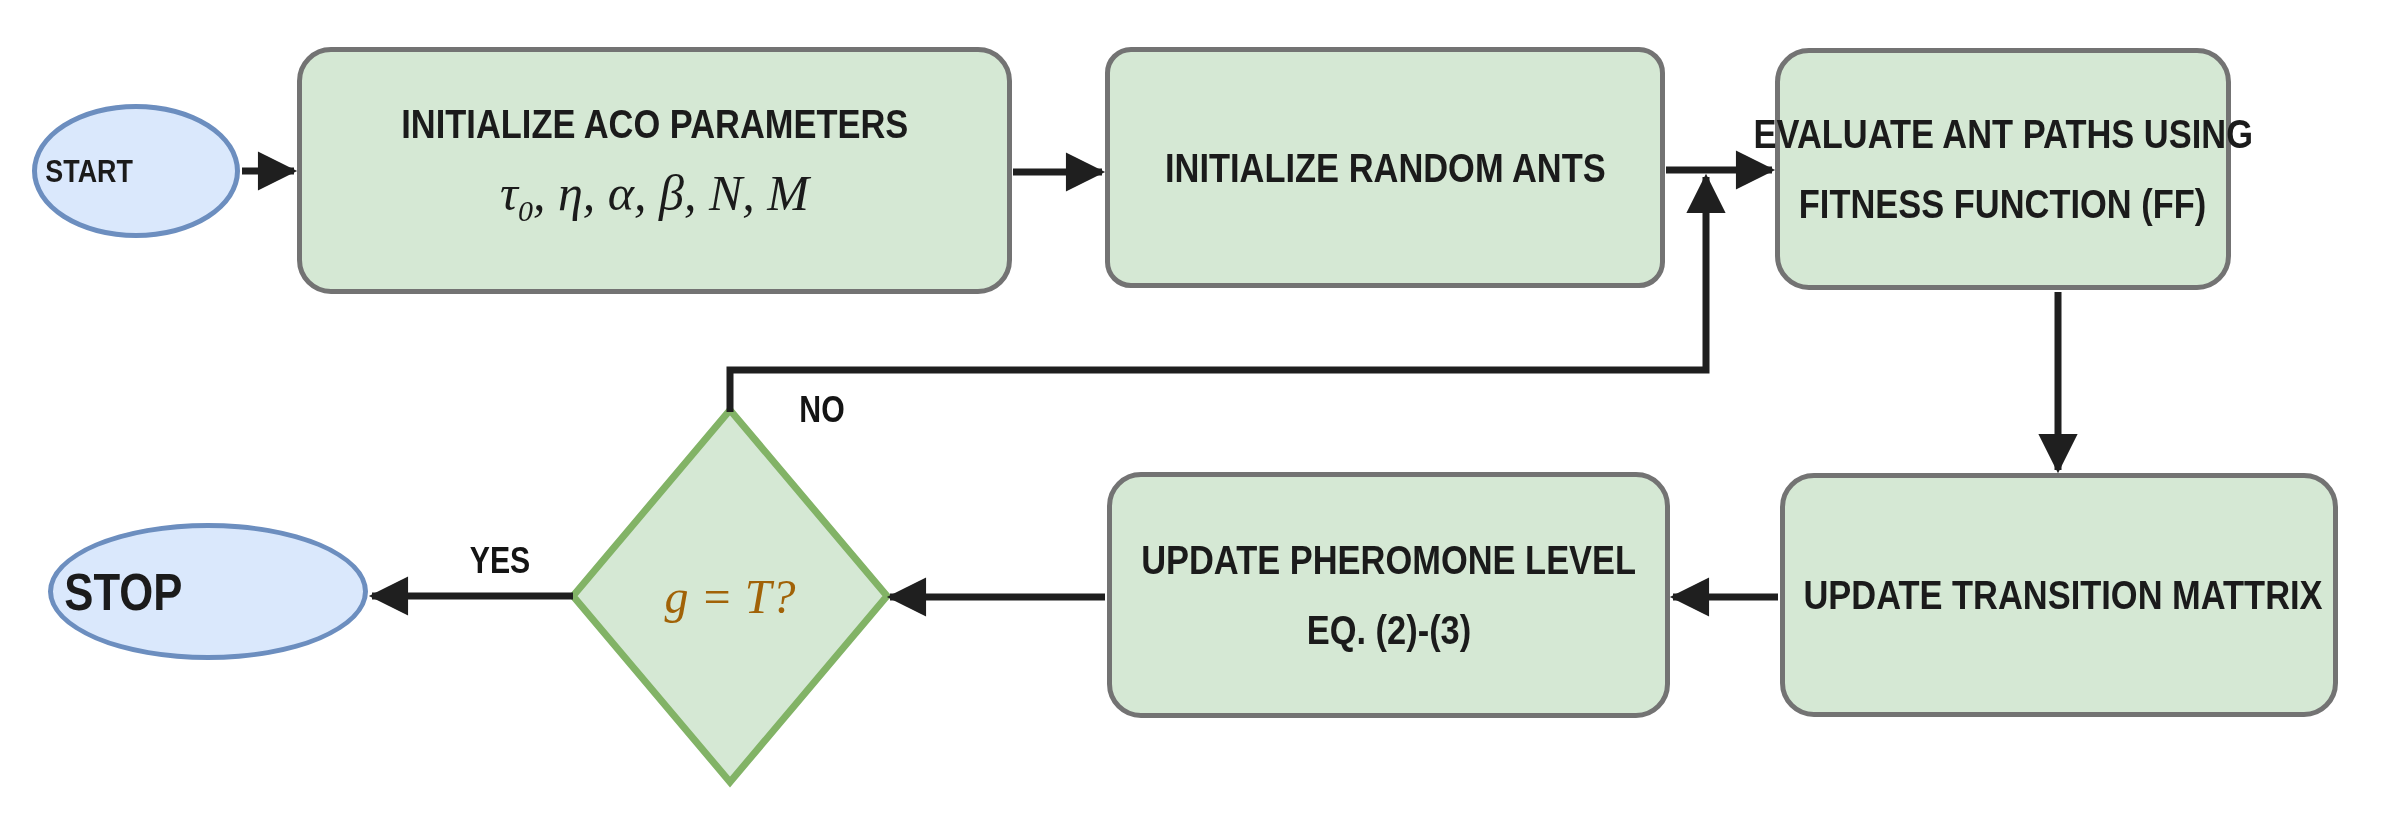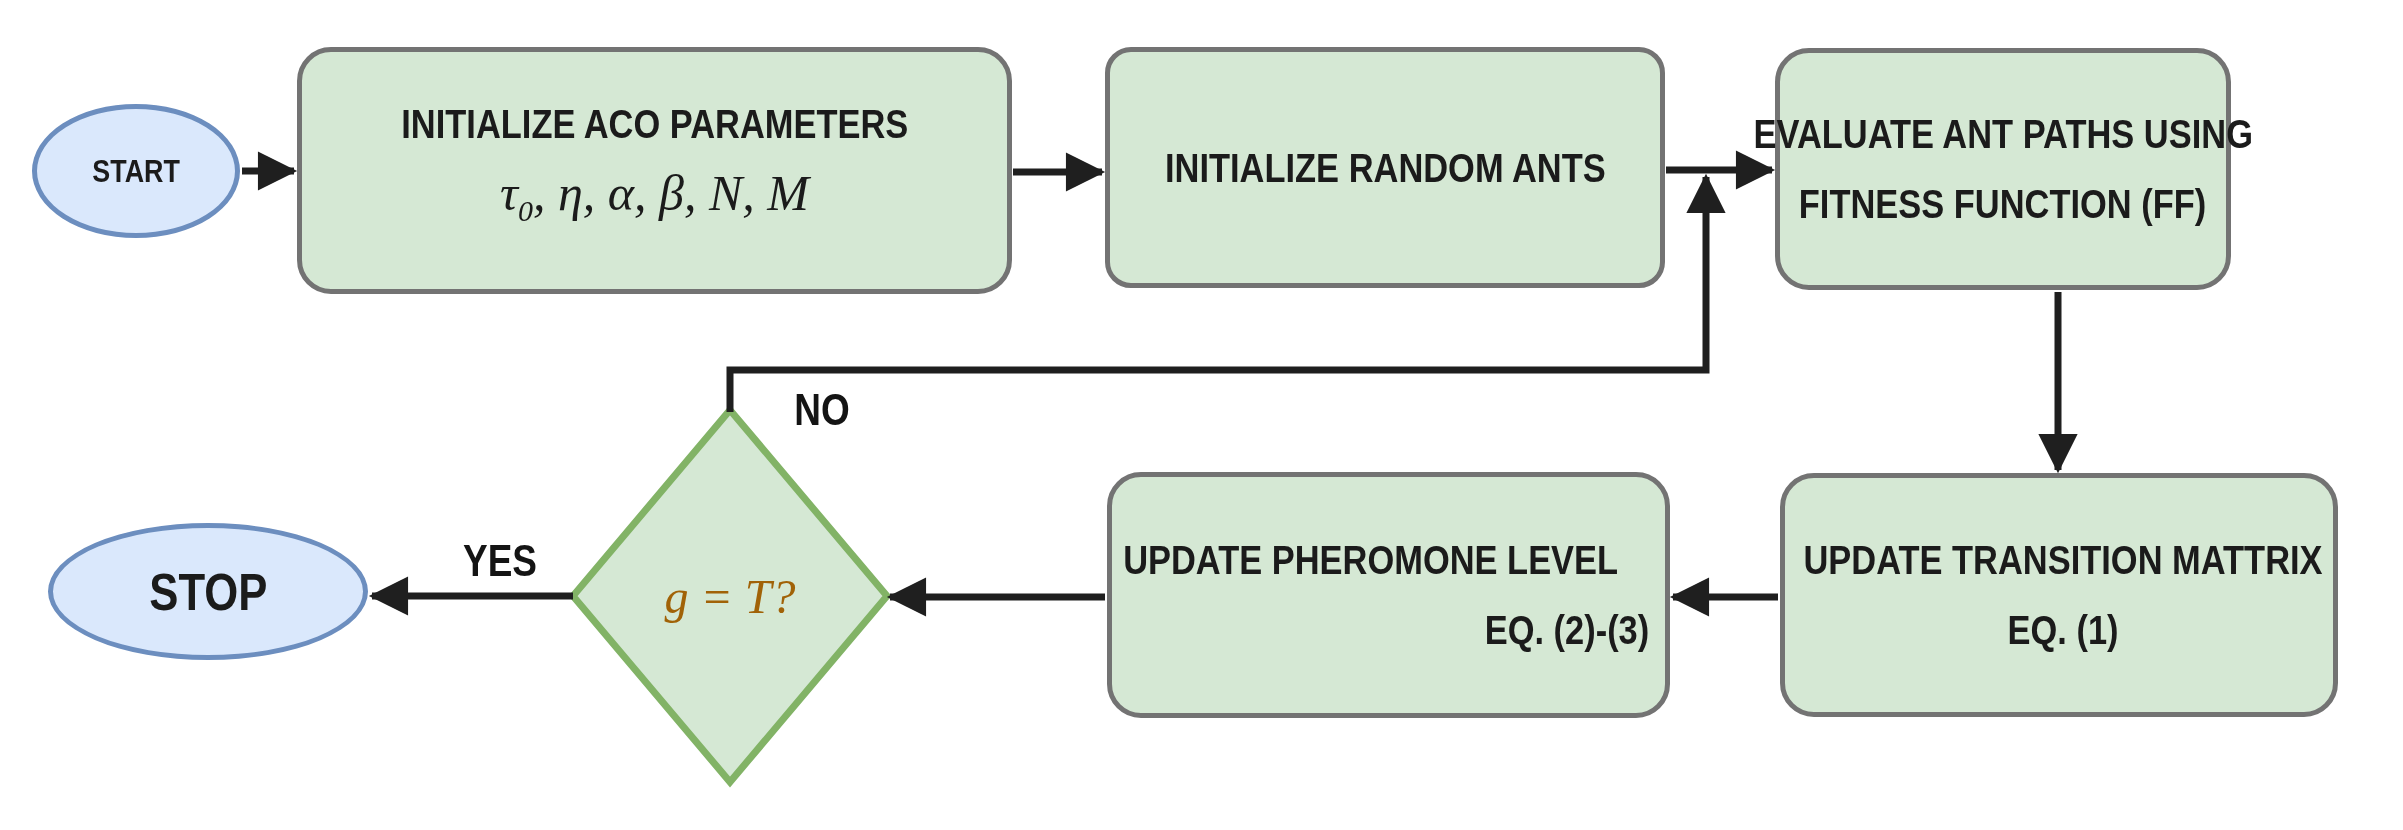--- a/index.html
+++ b/index.html
@@ -20,49 +20,49 @@
   }
   .node-line{
     font-weight:700;font-size:41px;line-height:70px;white-space:nowrap;
     color:#1b1b1b;
   }
   .cond{display:inline-block;transform:scaleX(0.84);transform-origin:center;white-space:nowrap;}
 
   .terminal{
     position:absolute;box-sizing:border-box;
     background:#dae8fc;border:5px solid #6c8ebf;border-radius:50%;
-    display:flex;align-items:center;justify-content:center;
+    display:flex;align-items:center;
     color:#1b1b1b;font-weight:700;
   }
   .terminal .t-label{white-space:nowrap;}
 
   .math{
     font-family:"Liberation Serif",serif;font-style:italic;
     font-size:50px;line-height:60px;font-weight:400;color:#1b1b1b;
   }
   .math sub{font-size:30px;}
 
   .decision-label{
     position:absolute;display:flex;align-items:center;justify-content:center;
     font-family:"Liberation Serif",serif;font-style:italic;
     font-size:48px;color:#a16207;text-align:left;
   }
 
   .edge-label{
     position:absolute;display:flex;align-items:center;justify-content:center;
-    font-weight:700;font-size:44px;color:#141414;
+    font-weight:700;font-size:36px;color:#141414;
   }
 
   
   #start-node   {left:32px;  top:104px; width:208px; height:134px; font-size:32px;}
   #stop-node    {left:48px;  top:523px; width:320px; height:137px; font-size:52px;}
   #box-init-params    {left:297px;  top:47px;  width:715px; height:247px;}
   #box-init-ants      {left:1105px; top:47px;  width:560px; height:241px;border-radius:26px;}
   #box-evaluate       {left:1775px; top:48px;  width:456px; height:242px;}
-  #box-pheromone      {left:1107px; top:472px; width:563px; height:246px;align-items:flex-end;}
+  #box-pheromone      {left:1107px; top:472px; width:563px; height:246px;}
   #box-matrix         {left:1780px; top:473px; width:558px; height:244px;padding-left:8px;}
   #decision-text      {left:580px;  top:554px; width:300px; height:84px;}
   #yes-label          {left:440px;  top:537px; width:120px; height:48px;}
   #no-label           {left:770px;  top:386px; width:104px; height:48px;}
 
   #box-init-params .params-math{margin-top:14px;}
   .node-line.tight{line-height:49px;}
 </style>
 </head>
 <body>
@@ -117,23 +117,20 @@
     </div>
     <div class="node-line">
       <span class="cond">FITNESS FUNCTION (FF)</span>
     </div>
   </div>
 
   <div class="node" id="box-matrix">
     <div class="node-line">
       <span class="cond">UPDATE TRANSITION MATTRIX</span>
     </div>
-    <div class="node-line">
-      <span class="cond">EQ. (1)</span>
-    </div>
   </div>
 
   <div class="node" id="box-pheromone">
     <div class="node-line">
       <span class="cond">UPDATE PHEROMONE LEVEL</span>
     </div>
     <div class="node-line">
       <span class="cond">EQ. (2)-(3)</span>
     </div>
   </div>

